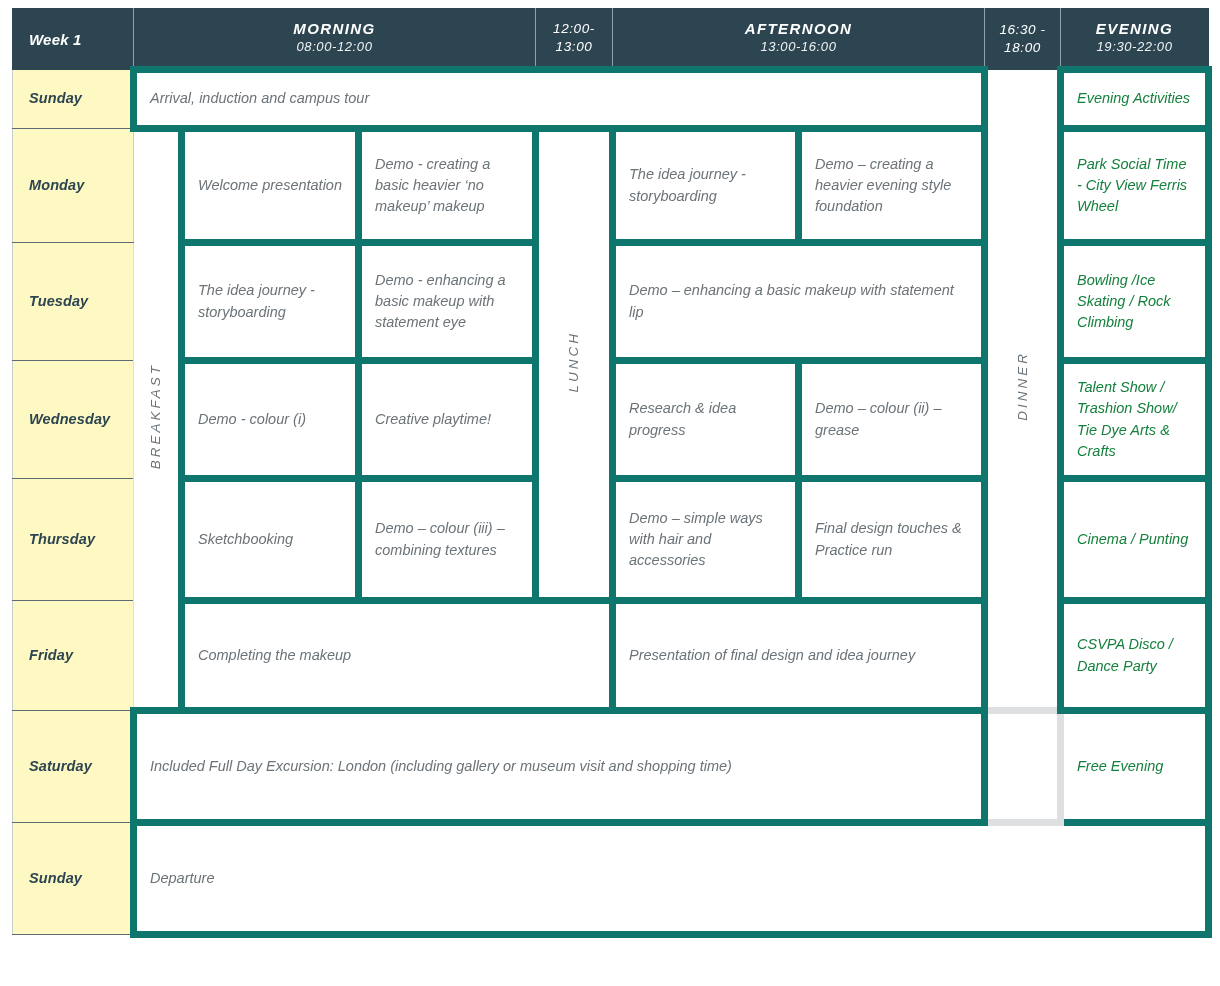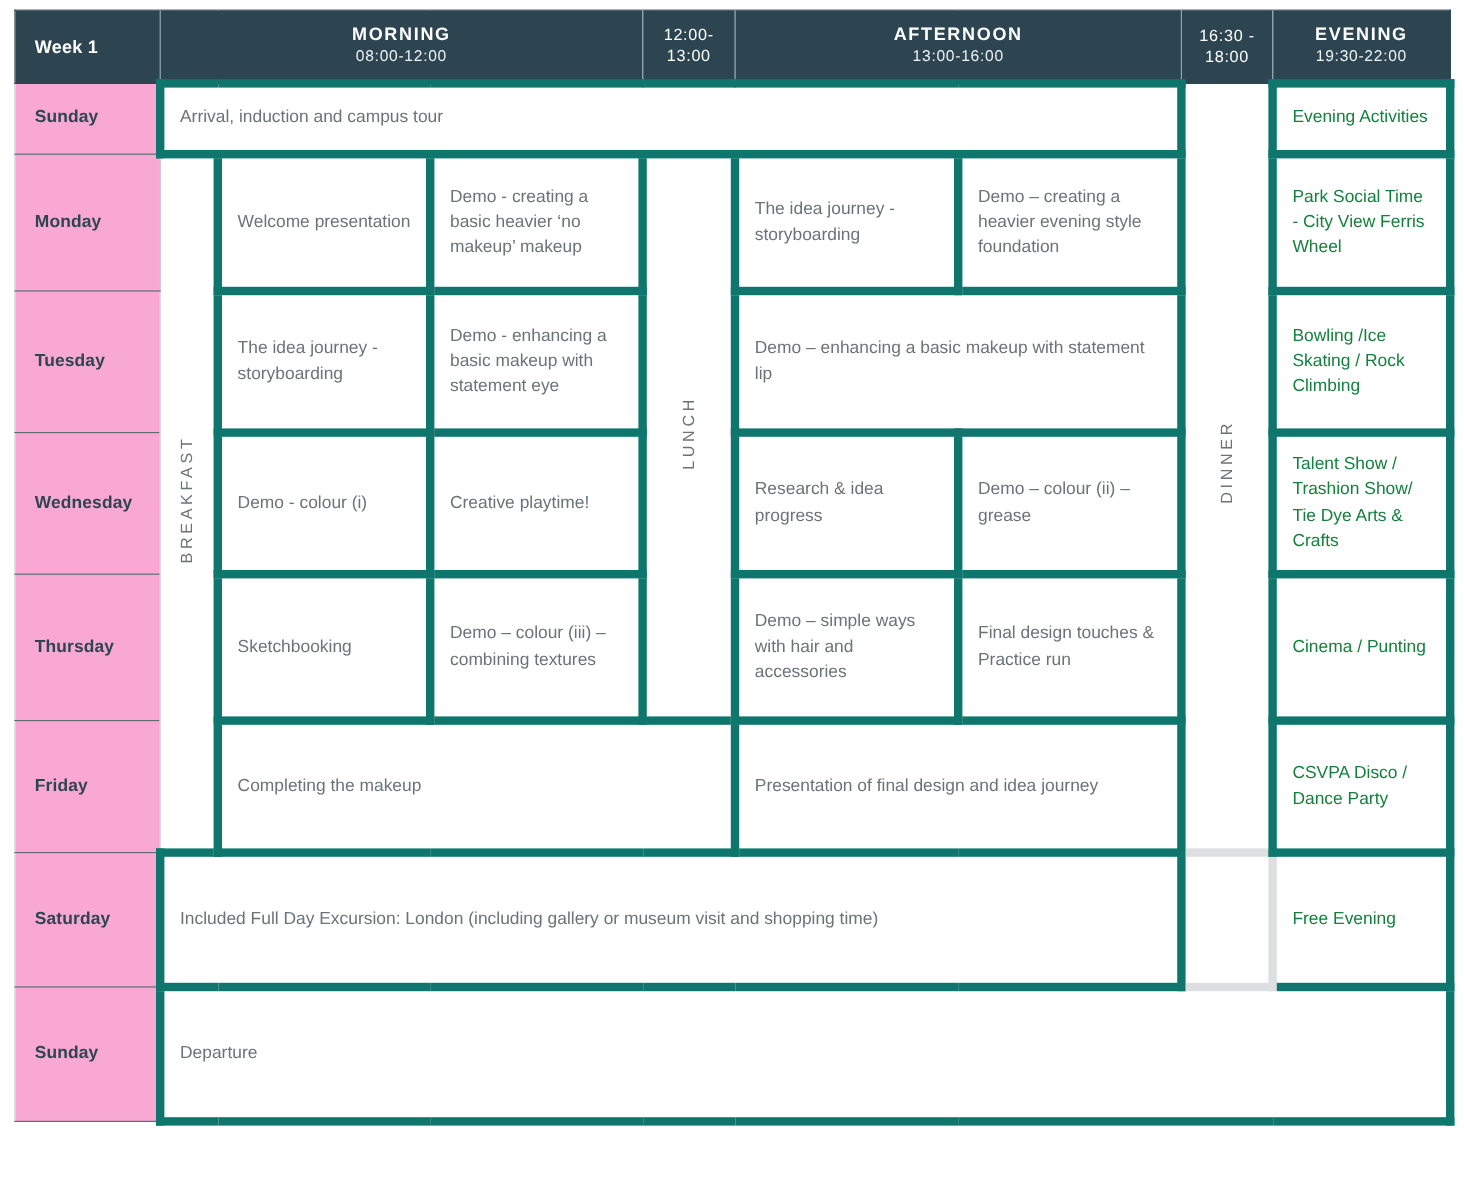--- a/index.html
+++ b/index.html
@@ -13,20 +13,21 @@
     font-family: "Liberation Sans", sans-serif;
     color: #4a5157;
     overflow: hidden;
   }
   .page {
     position: relative;
     width: 976px;
     height: 986px;
     box-sizing: border-box;
     padding: 8px 12px 0 12px;
+    font-style: italic;
   }
 
   table.timetable {
     border-collapse: collapse;
     table-layout: fixed;
     width: 1196px;
   }
 
   
   thead th {
@@ -73,21 +74,21 @@
     border: 7px solid #0f766e;
     vertical-align: middle;
     padding: 10px 13px;
     font-size: 14.5px;
     line-height: 1.45;
     color: #6b7378;
     background: #ffffff;
     font-weight: normal;
   }
   td.day {
-    background: #f9a8d4;
+    background: #fef9c3;
     color: #2d4551;
     font-weight: bold;
     font-size: 14.5px;
     border-left: 1px solid #c9ced1;
     border-right: 1px solid #c9ced1;
     border-top: 1px solid #5e6b73;
     border-bottom: 1px solid #5e6b73;
     padding-left: 16px;
     letter-spacing: 0.1px;
   }

